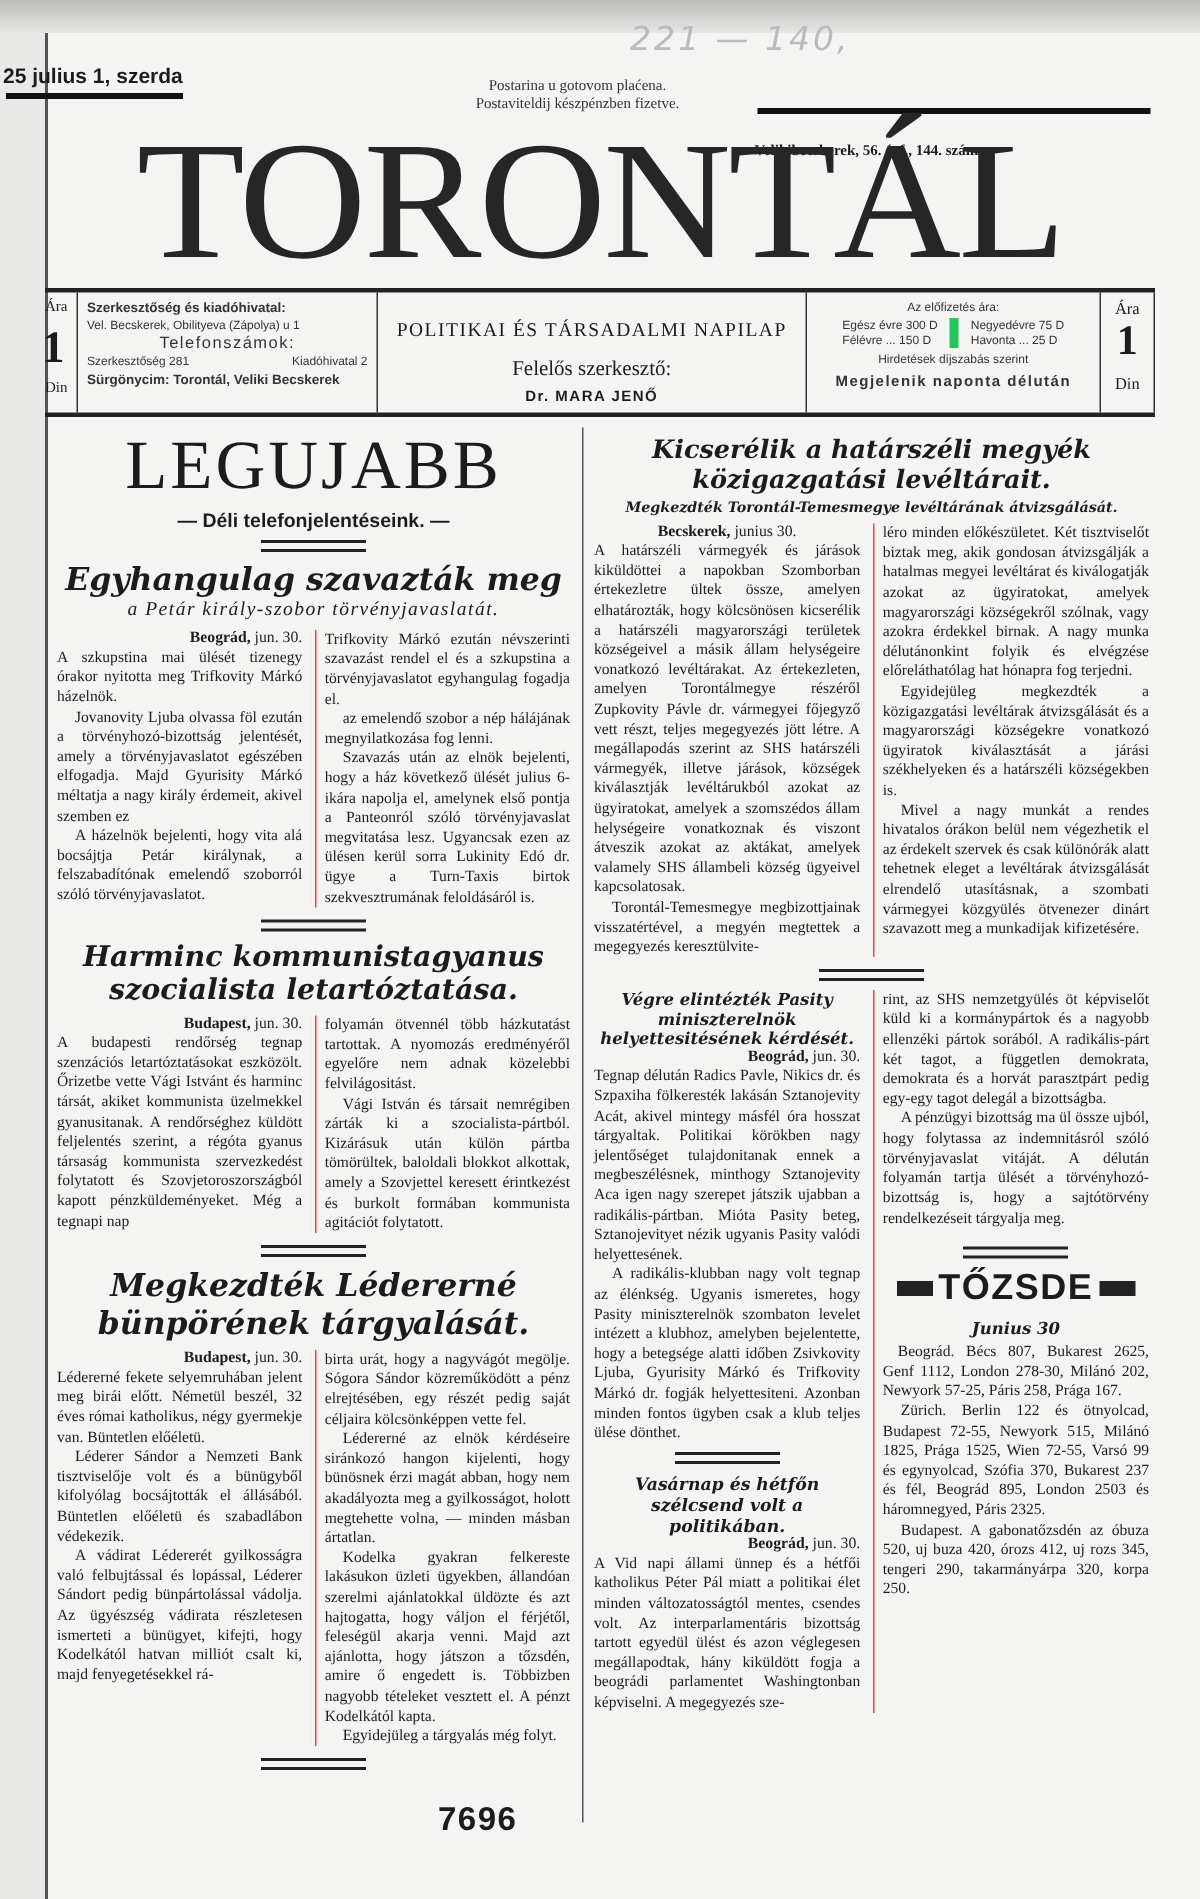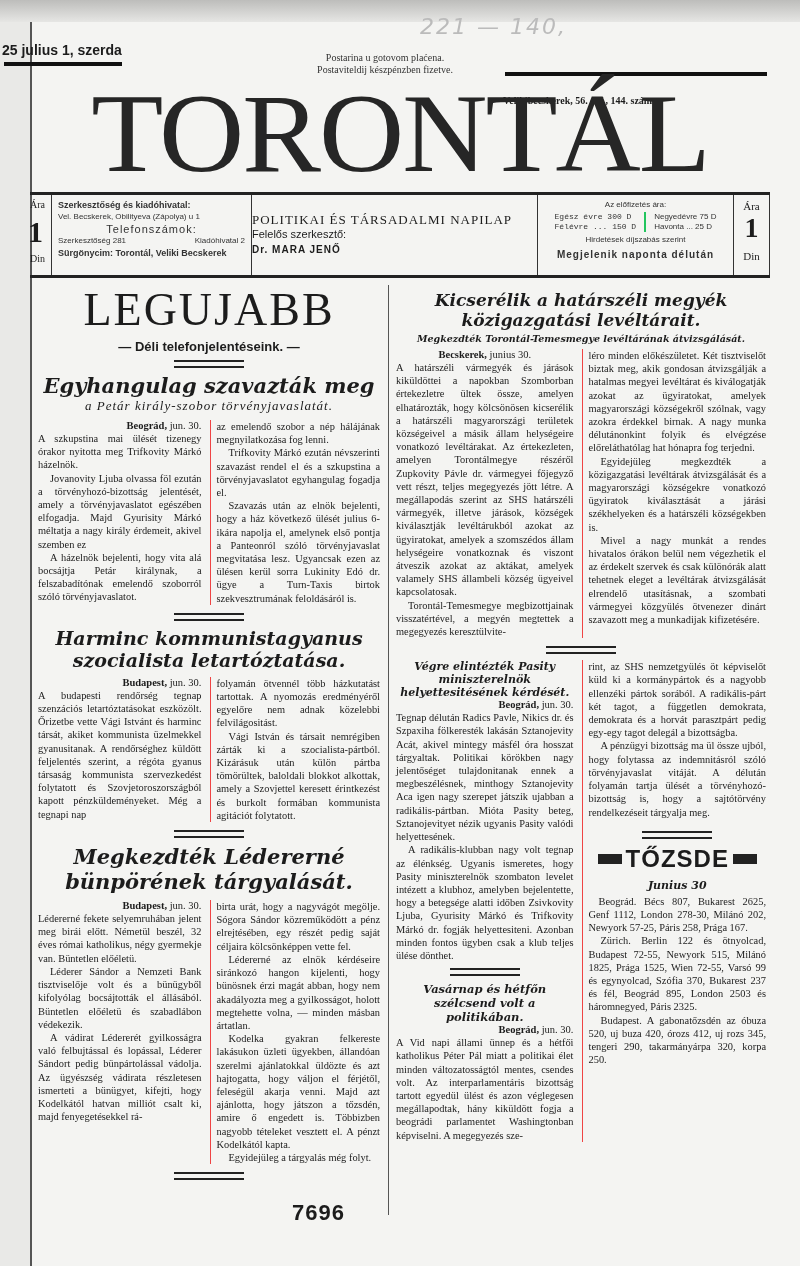--- a/index.html
+++ b/index.html
@@ -17,28 +17,28 @@
   .infobar{position:absolute;left:30px;top:195px;width:740px;height:80px;border-bottom:3px solid #222;}
   .infobar .cell{position:absolute;top:0;height:80px;border-right:1px solid #333;box-sizing:border-box;}
   .ara-left{left:0;width:22px;font-size:10px;text-align:left;}
   .ara-left .a1{position:absolute;top:4px;left:0;}
   .ara-left .a2{position:absolute;top:20px;left:-2px;font-size:30px;font-weight:bold;}
   .ara-left .a3{position:absolute;top:58px;left:0;}
   .office{left:22px;width:200px;font-family:"Liberation Sans",sans-serif;font-size:8px;line-height:12px;padding:4px 6px;color:#333;}
   .office .b{font-weight:bold;font-size:9px;}
   .office .tel{text-align:center;font-size:11px;letter-spacing:1px;}
   .office .row{display:flex;justify-content:space-between;}
-  .politics{left:222px;width:286px;}
+  .politics{left:222px;width:286px;text-align:center;}
   .politics .p1{margin-top:17px;font-size:13px;letter-spacing:1px;}
-  .politics .p2{margin-top:0;font-family:Liberation Sans, sans-serif;font-size:11px;}
+  .politics .p2{margin-top:11px;font-family:Liberation Serif, serif;font-size:14px;}
   .politics .p3{margin-top:4px;font-family:"Liberation Sans",sans-serif;font-size:10px;font-weight:bold;letter-spacing:1px;}
   .subs{left:508px;width:196px;text-align:center;font-family:"Liberation Sans",sans-serif;font-size:8px;color:#333;padding-top:5px;}
   .subs .grid{display:flex;justify-content:center;margin-top:3px;line-height:10px;text-align:left;}
   .subs .grid div{padding:0 4px;}
-  .subs .grid .l{border-right:2px solid #22c55e;font-family:Liberation Mono, monospace;}
+  .subs .grid .l{border-right:6px solid #22c55e;}
   .subs .meg{margin-top:5px;font-weight:bold;font-size:10px;letter-spacing:1px;}
   .ara-right{left:704px;width:36px;border-right:none;text-align:center;font-size:11px;}
   .ara-right .b1{margin-top:5px;}
   .ara-right .b2{font-size:28px;font-weight:bold;line-height:32px;}
   .ara-right .b3{margin-top:6px;}
   .col{position:absolute;}
   .vrule{position:absolute;width:1px;background:#555;}
   .legujabb{font-size:46px;text-align:center;letter-spacing:2px;line-height:50px;}
   .deli{font-family:"Liberation Sans",sans-serif;font-weight:bold;font-size:13px;text-align:center;margin-top:4px;}
   .dbl{width:70px;height:4px;border-top:2px solid #222;border-bottom:2px solid #222;margin:6px auto;}
@@ -129,22 +129,22 @@
     <div class="h-ital" style="font-size:21px;line-height:24px;">Egyhangulag szavazták meg</div>
     <div class="sub-ital">a Petár király-szobor törvényjavaslatát.</div>
     <div class="twocol" style="margin-top:6px;">
       <div>
         <p class="place"><b>Beográd,</b> <span>jun. 30.</span></p>
         <p class="body-p">A szkupstina mai ülését tizenegy órakor nyitotta meg Trifkovity Márkó házelnök.</p>
         <p class="body-p">Jovanovity Ljuba olvassa föl ezután a törvényhozó-bizottság jelentését, amely a törvényjavaslatot egészében elfogadja. Majd Gyurisity Márkó méltatja a nagy király érdemeit, akivel szemben ez</p>
         <p class="body-p">A házelnök bejelenti, hogy vita alá bocsájtja Petár királynak, a felszabadítónak emelendő szoborról szóló törvényjavaslatot.</p>
       </div>
       <div class="right">
+        <p class="body-p">Trifkovity Márkó ezután névszerinti szavazást rendel el és a szkupstina a törvényjavaslatot egyhangulag fogadja el.</p>
         <p class="body-p">az emelendő szobor a nép hálájának megnyilatkozása fog lenni.</p>
-        <p class="body-p">Trifkovity Márkó ezután névszerinti szavazást rendel el és a szkupstina a törvényjavaslatot egyhangulag fogadja el.</p>
         <p class="body-p">Szavazás után az elnök bejelenti, hogy a ház következő ülését julius 6-ikára napolja el, amelynek első pontja a Panteonról szóló törvényjavaslat megvitatása lesz. Ugyancsak ezen az ülésen kerül sorra Lukinity Edó dr. ügye a Turn-Taxis birtok szekvesztrumának feloldásáról is.</p>
       </div>
     </div>
   </div>
 
   <div class="dbl" style="margin-top:8px;"></div>
 
   <div>
     <div class="h-ital" style="font-size:19px;line-height:22px;">Harminc kommunistagyanus szocialista letartóztatása.</div>
     <div class="twocol" style="margin-top:6px;">

